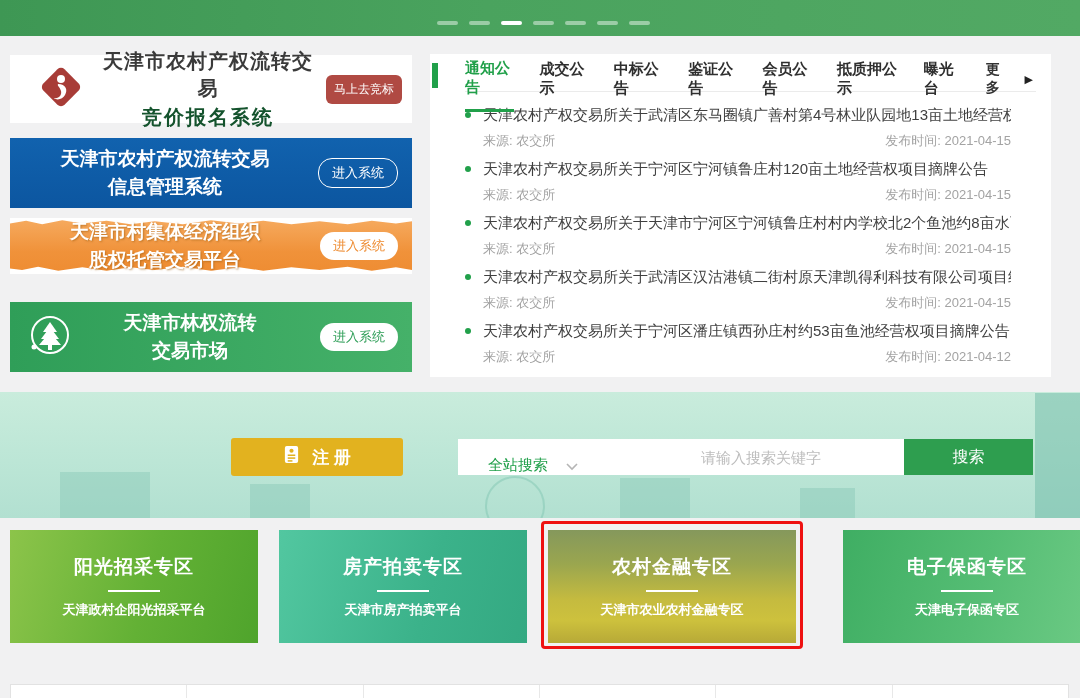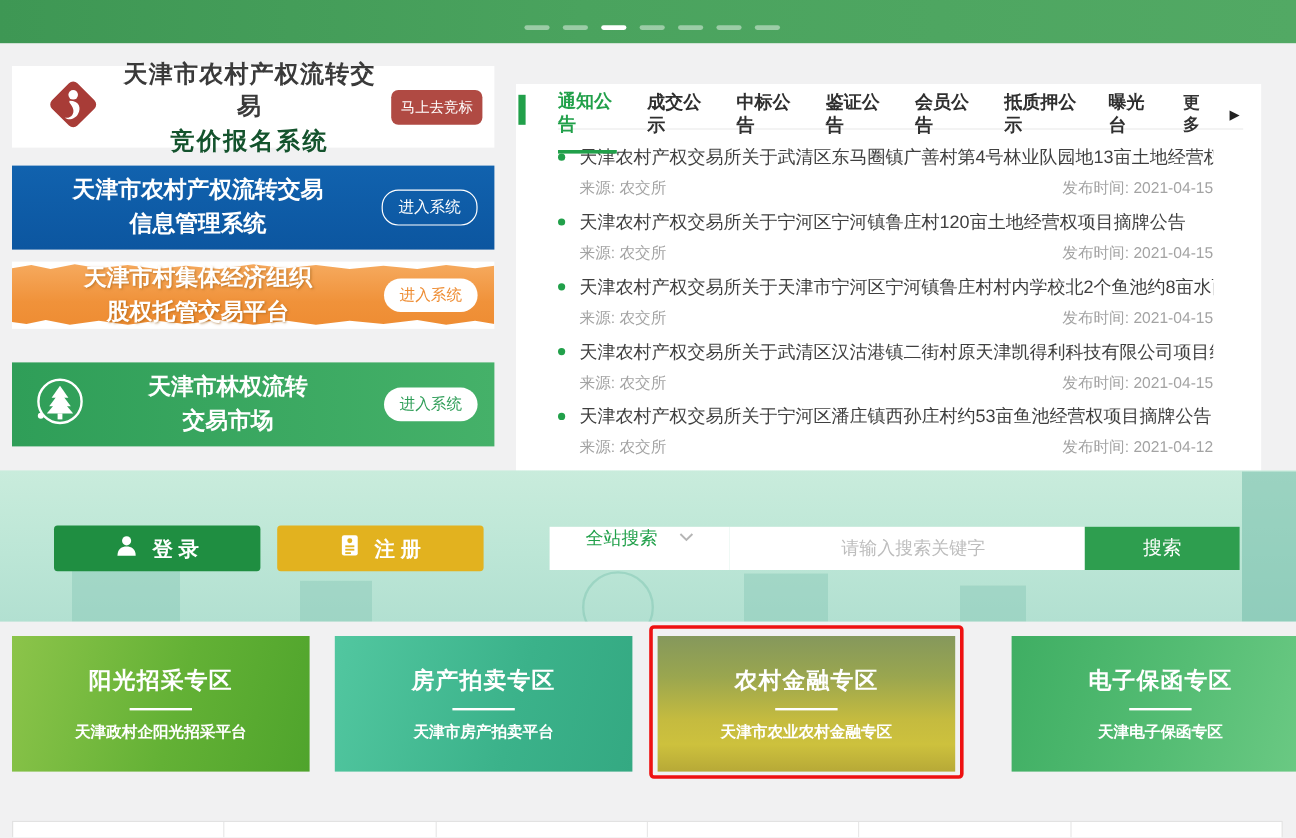--- a/index.html
+++ b/index.html
@@ -36,21 +36,21 @@
   .torn { position:absolute; inset:0; background:linear-gradient(180deg,#f6ab60 0%,#f0923a 60%,#ee8c32 100%);
     clip-path:polygon(0 10%,4% 5%,8% 11%,13% 4%,18% 10%,24% 5%,30% 11%,36% 6%,43% 11%,50% 4%,57% 10%,63% 5%,70% 11%,77% 6%,84% 11%,90% 5%,96% 10%,100% 6%,100% 93%,96% 88%,90% 94%,84% 87%,77% 93%,70% 88%,63% 94%,57% 88%,50% 94%,43% 87%,36% 93%,30% 88%,24% 94%,18% 88%,12% 94%,7% 87%,3% 93%,0 90%); }
   .banner-orange .btxt { text-shadow:1px 1px 2px rgba(150,85,10,.55); }
   .banner-orange .enter-btn { background:#fff; border:none; color:#ee8c32; }
 
   .banner-green { top:302px; height:70px; background:linear-gradient(90deg,#2f9e58 0%,#45b169 100%); }
   .banner-green .enter-btn { background:#fff; border:none; color:#2f9e58; }
   .tree-badge { position:absolute; left:18px; top:50%; transform:translateY(-50%); }
 
   
-  .news-panel { position:absolute; left:430px; top:70px; width:621px; height:323px; background:#fff; }
+  .news-panel { position:absolute; left:430px; top:54px; width:621px; height:323px; background:#fff; }
   .tab-accent { position:absolute; left:2px; top:9px; width:6px; height:25px; background:#21a04a; }
   .tabs-row { position:relative; margin:0 15px 0 35px; padding-top:13px; height:38px;
     border-bottom:1px solid #ebebeb; display:flex; align-items:center; }
   .tab { font-size:15px; font-weight:bold; color:#2f2f2f; margin-right:25px; cursor:pointer;
     position:relative; padding-bottom:12px; top:6px; }
   .tab.active { color:#21a04a; border-bottom:3px solid #21a04a; }
   .more { margin-left:auto; margin-right:3px; font-size:14px; font-weight:bold; color:#333;
     cursor:pointer; display:flex; align-items:center; gap:21px; padding-bottom:10px; top:5px; position:relative; }
   .more-arrow { font-size:11px; color:#222; }
 
@@ -68,21 +68,21 @@
   .bld { position:absolute; bottom:0; background:rgba(125,195,175,.38); }
   .wheel { position:absolute; bottom:-18px; left:485px; width:60px; height:60px; border-radius:50%;
     border:2px solid rgba(125,195,175,.45); background:transparent; }
   .hero-btn { position:absolute; top:46px; width:172px; height:38px; border:none; border-radius:3px;
     color:#fff; font-size:17px; font-weight:bold; display:flex; align-items:center; justify-content:center;
     gap:12px; cursor:pointer; }
   .login-btn { left:45px; background:#1f8e41; }
   .register-btn { left:231px; background:#e2b21f; }
 
   .search-bar { position:absolute; left:458px; top:47px; width:575px; height:36px; display:flex; }
-  .search-scope { background:#fff; width:150px; display:flex; align-items:flex-start; justify-content:center;
+  .search-scope { background:#fff; width:150px; display:flex; align-items:flex-end; justify-content:center;
     gap:18px; cursor:pointer; }
   .scope-label { color:#21a04a; font-size:15px; }
   .search-input { flex:1; border:none; outline:none; background:#fff; font-size:15px; color:#701a75;
     padding-left:10px; text-align:center; }
   .search-input::placeholder { color:#bdbdbd; }
   .search-btn { width:129px; background:#2e9e4f; color:#fff; font-size:16px; border:none; cursor:pointer; }
 
   
   .zone { position:absolute; top:530px; width:248px; height:113px; color:#fff; cursor:pointer;
     display:flex; flex-direction:column; align-items:center; justify-content:center; }
@@ -247,29 +247,20 @@
 
   <div class="hero">
     <div class="bld" style="left:60px; width:90px; height:46px;"></div>
     <div class="bld" style="left:250px; width:60px; height:34px;"></div>
     <div class="bld" style="left:620px; width:70px; height:40px;"></div>
     <div class="bld" style="left:800px; width:55px; height:30px;"></div>
 
     <div class="bld" style="left:1035px; width:48px; height:125px; background:rgba(110,185,165,.5);"></div>
     <div class="wheel"></div>
 
-    <button class="hero-btn login-btn">
-      <span>
-        <svg width="19" height="19" viewBox="0 0 20 20">
-          <circle cx="10" cy="6" r="4" fill="#fff"></circle>
-          <path d="M2 19 c0 -6 4 -8 8 -8 s8 2 8 8 z" fill="#fff"></path>
-        </svg>
-      </span>
-      <span>登 录</span>
-    </button>
 
     <button class="hero-btn register-btn">
       <span>
         <svg width="17" height="19" viewBox="0 0 18 20">
           <rect x="2" y="1" width="14" height="18" rx="2" fill="#fff"></rect>
           <circle cx="9" cy="6" r="2.2" fill="#e2b21f"></circle>
           <rect x="5" y="10" width="8" height="1.6" fill="#e2b21f"></rect>
           <rect x="5" y="13" width="8" height="1.6" fill="#e2b21f"></rect>
           <rect x="5" y="16" width="5" height="1.6" fill="#e2b21f"></rect>
         </svg>

